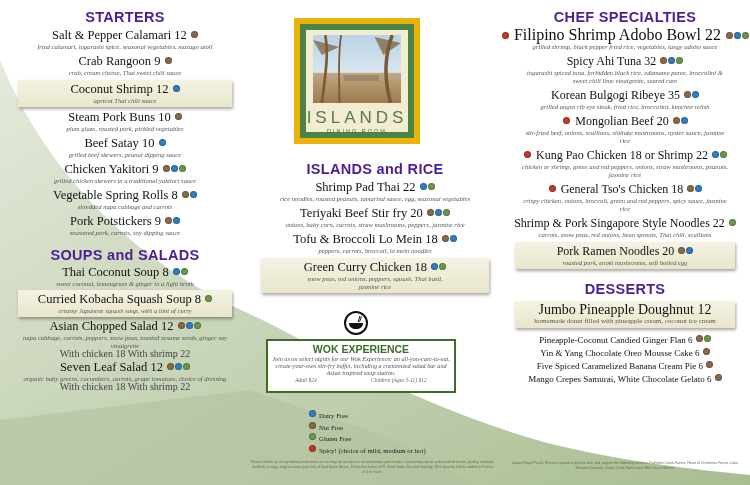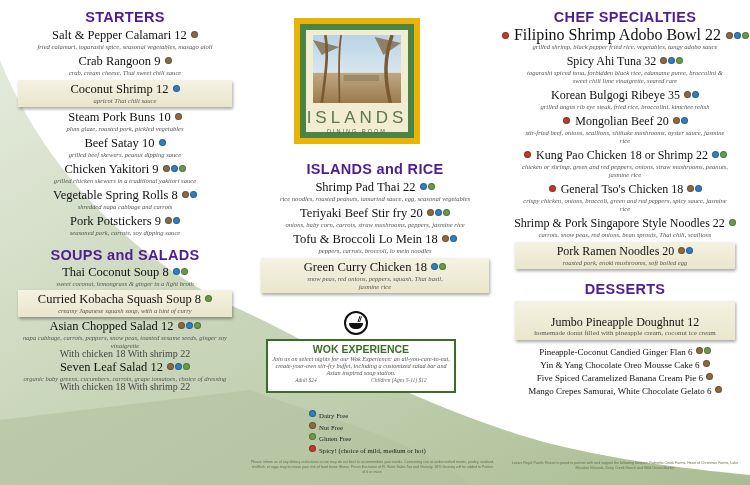--- a/index.html
+++ b/index.html
@@ -203,21 +203,21 @@
         <div class="name" style="font-size: 12px;"><span>Shrimp &amp; Pork Singapore Style Noodles 22 </span><span class="dot d-gluten"></span></div>
         <div class="desc" style="padding: 1px 20px 0px;">carrots, snow peas, red onions, bean sprouts, Thai chili, scallions</div>
       </div>
       <div class="item hl" style="margin: 3px 15px 0px; padding: 2px 0px;">
         <div class="name" style="font-size: 12px;"><span>Pork Ramen Noodles 20 </span><span class="dot d-nut"></span><span class="dot d-dairy"></span></div>
         <div class="desc" style="padding: 1px 20px 0px;">roasted pork, enoki mushrooms, soft boiled egg</div>
       </div>
     </div>
   <div class="sect" style="margin-top:12px;">DESSERTS</div>
   <div class="hl" style="margin:4px 15px 0 15px;padding:2px 0;">
-    <div class="name" style="font-size:12px;margin-top:12px;">Jumbo Pineapple Doughnut 12</div>
+    <div class="name" style="font-size:14px;">Jumbo Pineapple Doughnut 12</div>
     <div class="desc" style="font-size:7px;line-height:9px;font-style:normal;">homemade donut filled with pineapple cream, coconut ice cream</div>
   </div>
   <div id="dessert-list" style="margin-top:6px;">
       <div class="name" style="font-size: 9px; line-height: 13px;"><span>Pineapple-Coconut Candied Ginger Flan 6 </span><span class="dot d-nut"></span><span class="dot d-gluten"></span></div>
       <div class="name" style="font-size: 9px; line-height: 13px;"><span>Yin &amp; Yang Chocolate Oreo Mousse Cake 6 </span><span class="dot d-nut"></span></div>
       <div class="name" style="font-size: 9px; line-height: 13px;"><span>Five Spiced Caramelized Banana Cream Pie 6 </span><span class="dot d-nut"></span></div>
       <div class="name" style="font-size: 9px; line-height: 13px;"><span>Mango Crepes Samurai, White Chocolate Gelato 6 </span><span class="dot d-nut"></span></div>
     </div>
 </div>
 

